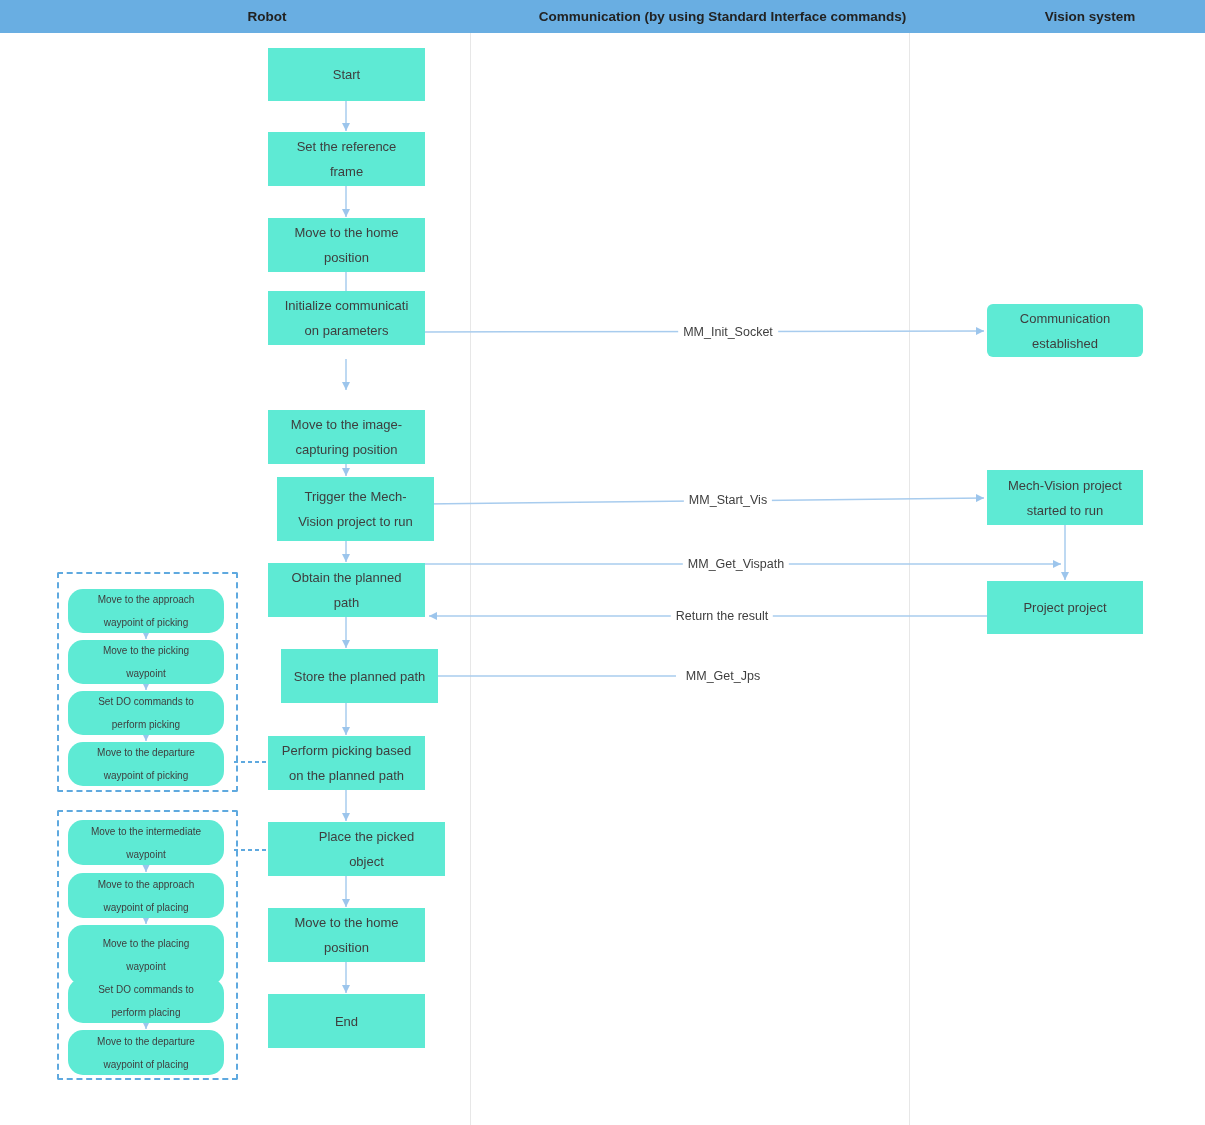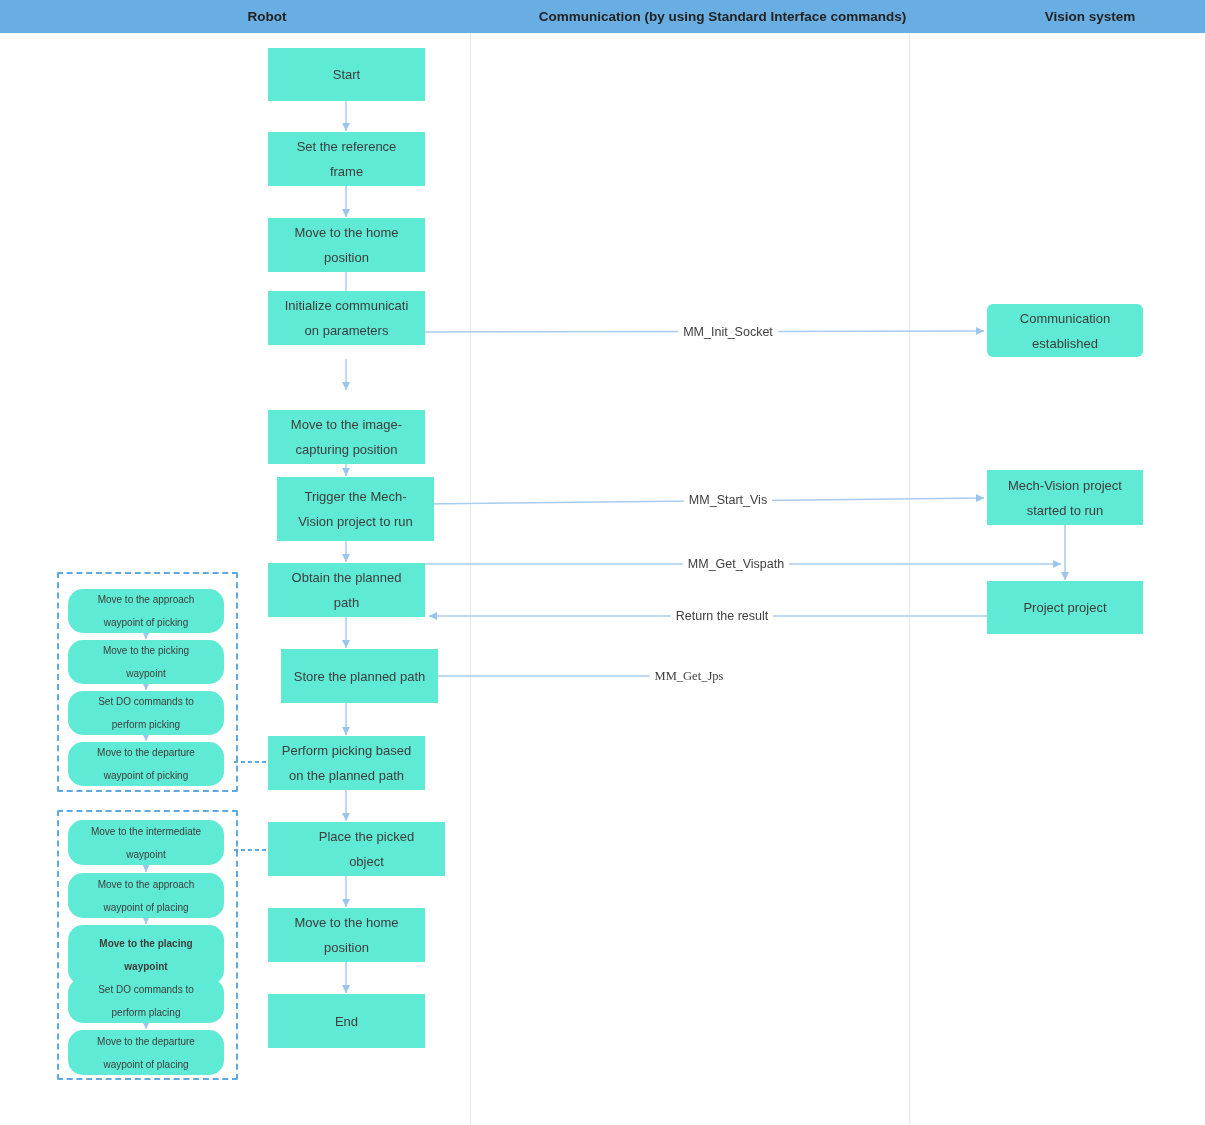--- a/index.html
+++ b/index.html
@@ -114,37 +114,37 @@
   <div class="box" style="left:987px;top:304px;width:156px;height:53px;border-radius:6px;">Communication
 established</div>
   <div class="box" style="left:987px;top:470px;width:156px;height:55px;">Mech-Vision project
 started to run</div>
   <div class="box" style="left:987px;top:581px;width:156px;height:53px;">Project project</div>
 
   <div class="msg" style="left:728px;top:332px;">MM_Init_Socket</div>
   <div class="msg" style="left:728px;top:500px;">MM_Start_Vis</div>
   <div class="msg" style="left:736px;top:564px;">MM_Get_Vispath</div>
   <div class="msg" style="left:722px;top:616px;">Return the result</div>
-  <div class="msg" style="left:689px;top:676px;font-family:Liberation Serif, serif;">MM_Get_Jps</div>
+  <div class="msg" style="left:723px;top:676px;">MM_Get_Jps</div>
 
   <div class="dashedgroup" style="left:57px;top:572px;width:177px;height:216px;"></div>
   <div class="box sub" style="left:68px;top:589px;width:156px;height:44px;">Move to the approach
 waypoint of picking</div>
   <div class="box sub" style="left:68px;top:640px;width:156px;height:44px;">Move to the picking
 waypoint</div>
   <div class="box sub" style="left:68px;top:691px;width:156px;height:44px;">Set DO commands to
 perform picking</div>
   <div class="box sub" style="left:68px;top:742px;width:156px;height:44px;">Move to the departure
 waypoint of picking</div>
 
   <div class="dashedgroup" style="left:57px;top:810px;width:177px;height:266px;"></div>
   <div class="box sub" style="left:68px;top:820px;width:156px;height:45px;">Move to the intermediate
 waypoint</div>
   <div class="box sub" style="left:68px;top:873px;width:156px;height:45px;">Move to the approach
 waypoint of placing</div>
-  <div class="box sub" style="left:68px;top:925px;width:156px;height:60px;font-weight:bold;">Move to the placing
+  <div class="box sub" style="left:68px;top:925px;width:156px;height:60px;">Move to the placing
 waypoint</div>
   <div class="box sub" style="left:68px;top:978px;width:156px;height:45px;">Set DO commands to
 perform placing</div>
   <div class="box sub" style="left:68px;top:1030px;width:156px;height:45px;">Move to the departure
 waypoint of placing</div>
 
 </div>
 
 </body></html>

